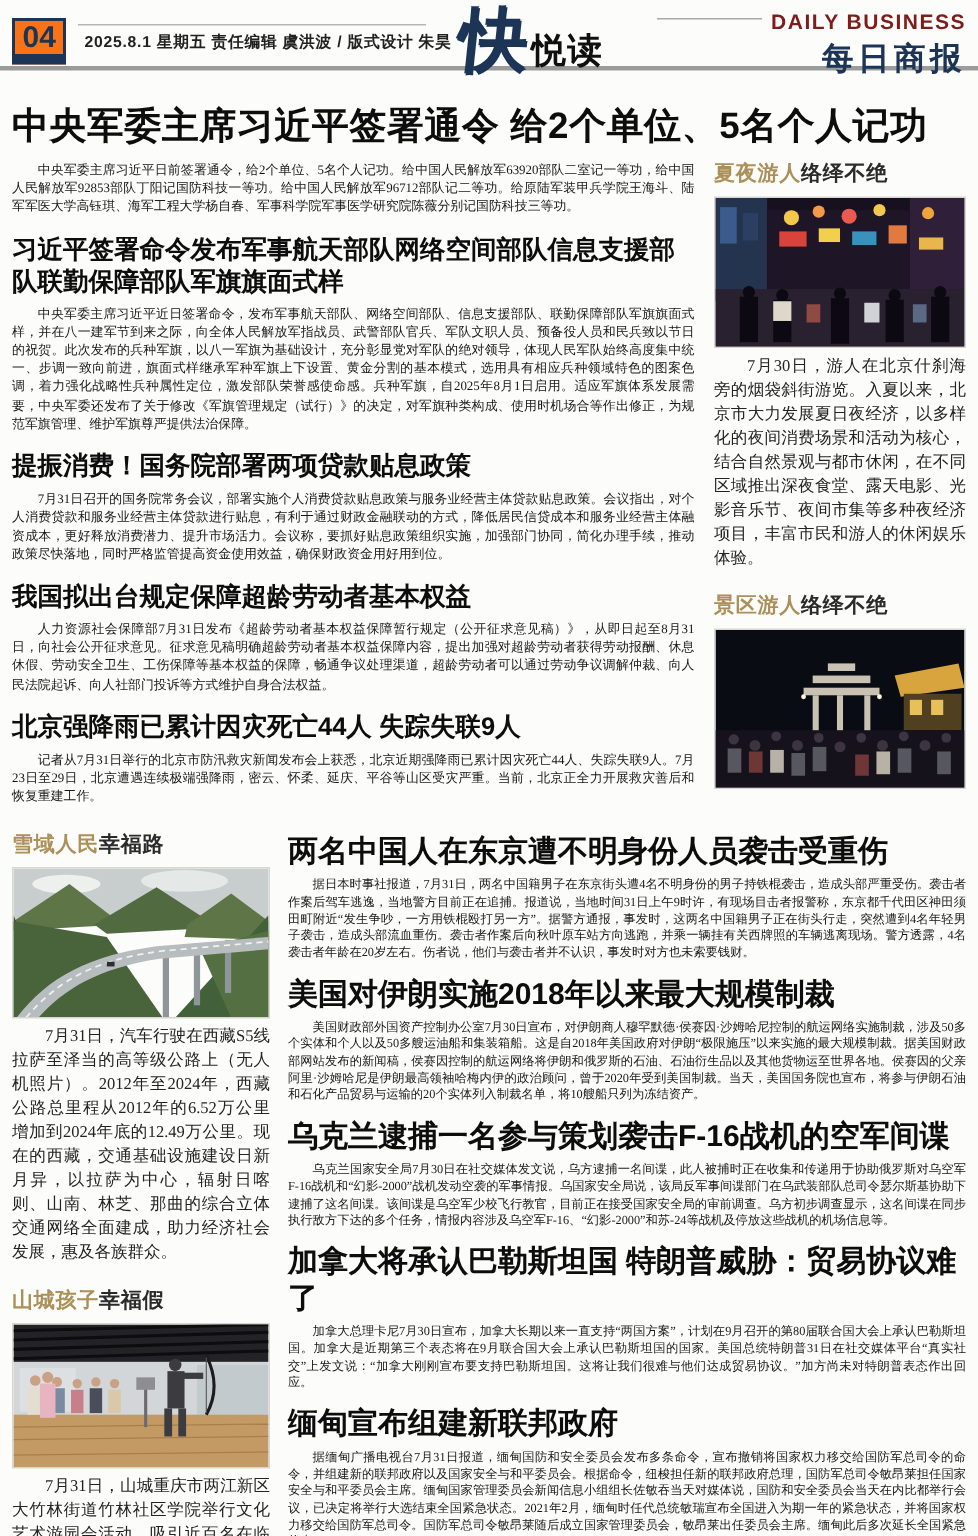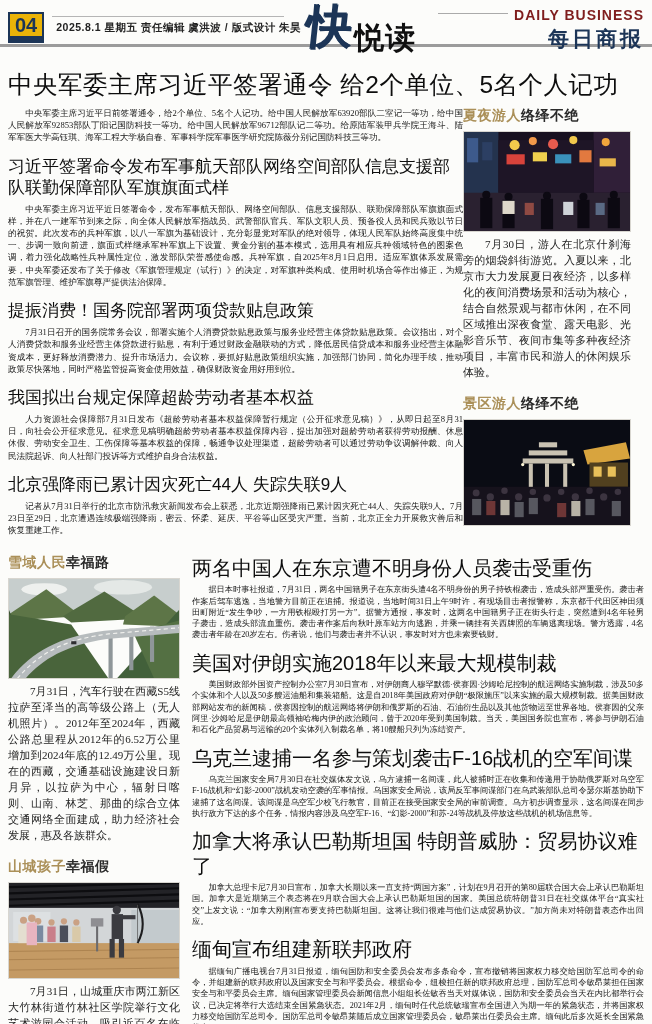--- a/index.html
+++ b/index.html
@@ -9,53 +9,53 @@
     font-family:"Liberation Serif","DejaVu Serif",serif; color:#1a1a1a;
     position:relative; overflow:hidden; padding:0 8px;
   }
   
   .hdr { position:relative; height:58px; }
   .hdr-rule { position:absolute; left:-8px; right:-8px; top:44px; height:3px; background:#9b9b9b; }
   .hdr-inner { position:relative; z-index:1; display:flex; align-items:flex-start; }
   .pagenum {
     display:inline-block; margin-top:12px; border:2px solid #1c3557; border-bottom-width:7px;
     color:#1c3557; font-family:"Liberation Sans",sans-serif; font-weight:bold;
-    font-size:20px; line-height:22px; padding:0 5px; background:#eab308;
+    font-size:20px; line-height:22px; padding:0 5px; background:#f97316;
   }
   .dateline-wrap { margin:16px 0 0 8px; width:232px;text-align:center; }
   .dateline {
     border-top:1px solid #b5b5b5; padding:4px 0 5px 4px;
     font-family:"Liberation Sans",sans-serif; font-weight:bold; font-size:10.5px; color:#222;
     letter-spacing:0.5px; white-space:nowrap;
   }
   .logo { margin:2px 0 0 22px; display:flex; align-items:flex-start; background:transparent; }
   .logo-kuai {
     font-family:"DejaVu Serif",serif; font-weight:bold; font-size:46px; line-height:48px;
     color:#1c3557; transform:skewX(-6deg); text-shadow:1px 1px 0 #1c3557;
   }
-  .logo-yuedu { font-family:"Liberation Sans",sans-serif; font-weight:900; font-size:30px; color:#101010; margin:16px 0 0 2px; letter-spacing:1px; }
+  .logo-yuedu { font-family:"Liberation Sans",sans-serif; font-weight:900; font-size:23px; color:#101010; margin:16px 0 0 2px; letter-spacing:1px; }
   .masthead { margin-left:auto; text-align:right; padding-top:6px; }
   .masthead-en {
     font-family:"Liberation Sans",sans-serif; font-weight:bold; font-size:14px;
     color:#7f1d1d; letter-spacing:1px; border-top:0; display:inline-block;
   }
   .masthead-en-line { display:inline-block; width:70px; height:1px; background:#aaa; vertical-align:super; margin-right:6px; }
   .masthead-cn { font-family:"DejaVu Serif",serif; font-weight:bold; font-size:21px; color:#1c3557; letter-spacing:3px; margin-top:1px; }
   
-  .headline { font-family:"Liberation Sans","DejaVu Sans",sans-serif; font-weight:400; color:#0d0d0d; }
+  .headline { font-family:"Liberation Sans","DejaVu Sans",sans-serif; font-weight:700; color:#0d0d0d; }
   .h-xl { font-size:24.5px; line-height:1.18; margin:13px 0 7px; letter-spacing:0.5px; }
   .h-lg { font-size:17px;  line-height:1.24; margin:12px 0 5px; }
   .h-md { font-size:20px;  line-height:1.22; margin:10px 0 4px; }
   .body-txt {
     font-size:8.6px; line-height:1.42; text-align:justify; text-indent:2em; color:#171717;
     text-justify:inter-ideograph;
   }
   .body-sm { font-size:8.2px; line-height:1.38; }
   
-  .top-cols { display:flex; }
+  .top-cols { display:flex; gap:13px; }
   .main-col { width:455px; }
   .side-col { width:168px; }
   .bottom-cols { display:flex; gap:12px; margin-top:14px; }
   .left-col { width:172px; flex:none; }
   .world-col { flex:1; min-width:0; }
   
   .feature { margin-bottom:14px; }
   .feature-title { font-family:"Liberation Sans",sans-serif; font-size:14px; font-weight:bold; letter-spacing:0.5px; margin-bottom:6px; white-space:nowrap; }
   .feature-title .hl { color:#ab9059; font-weight:900; }
   .feature-title .rest { color:#2b2b2b; font-weight:700; }

